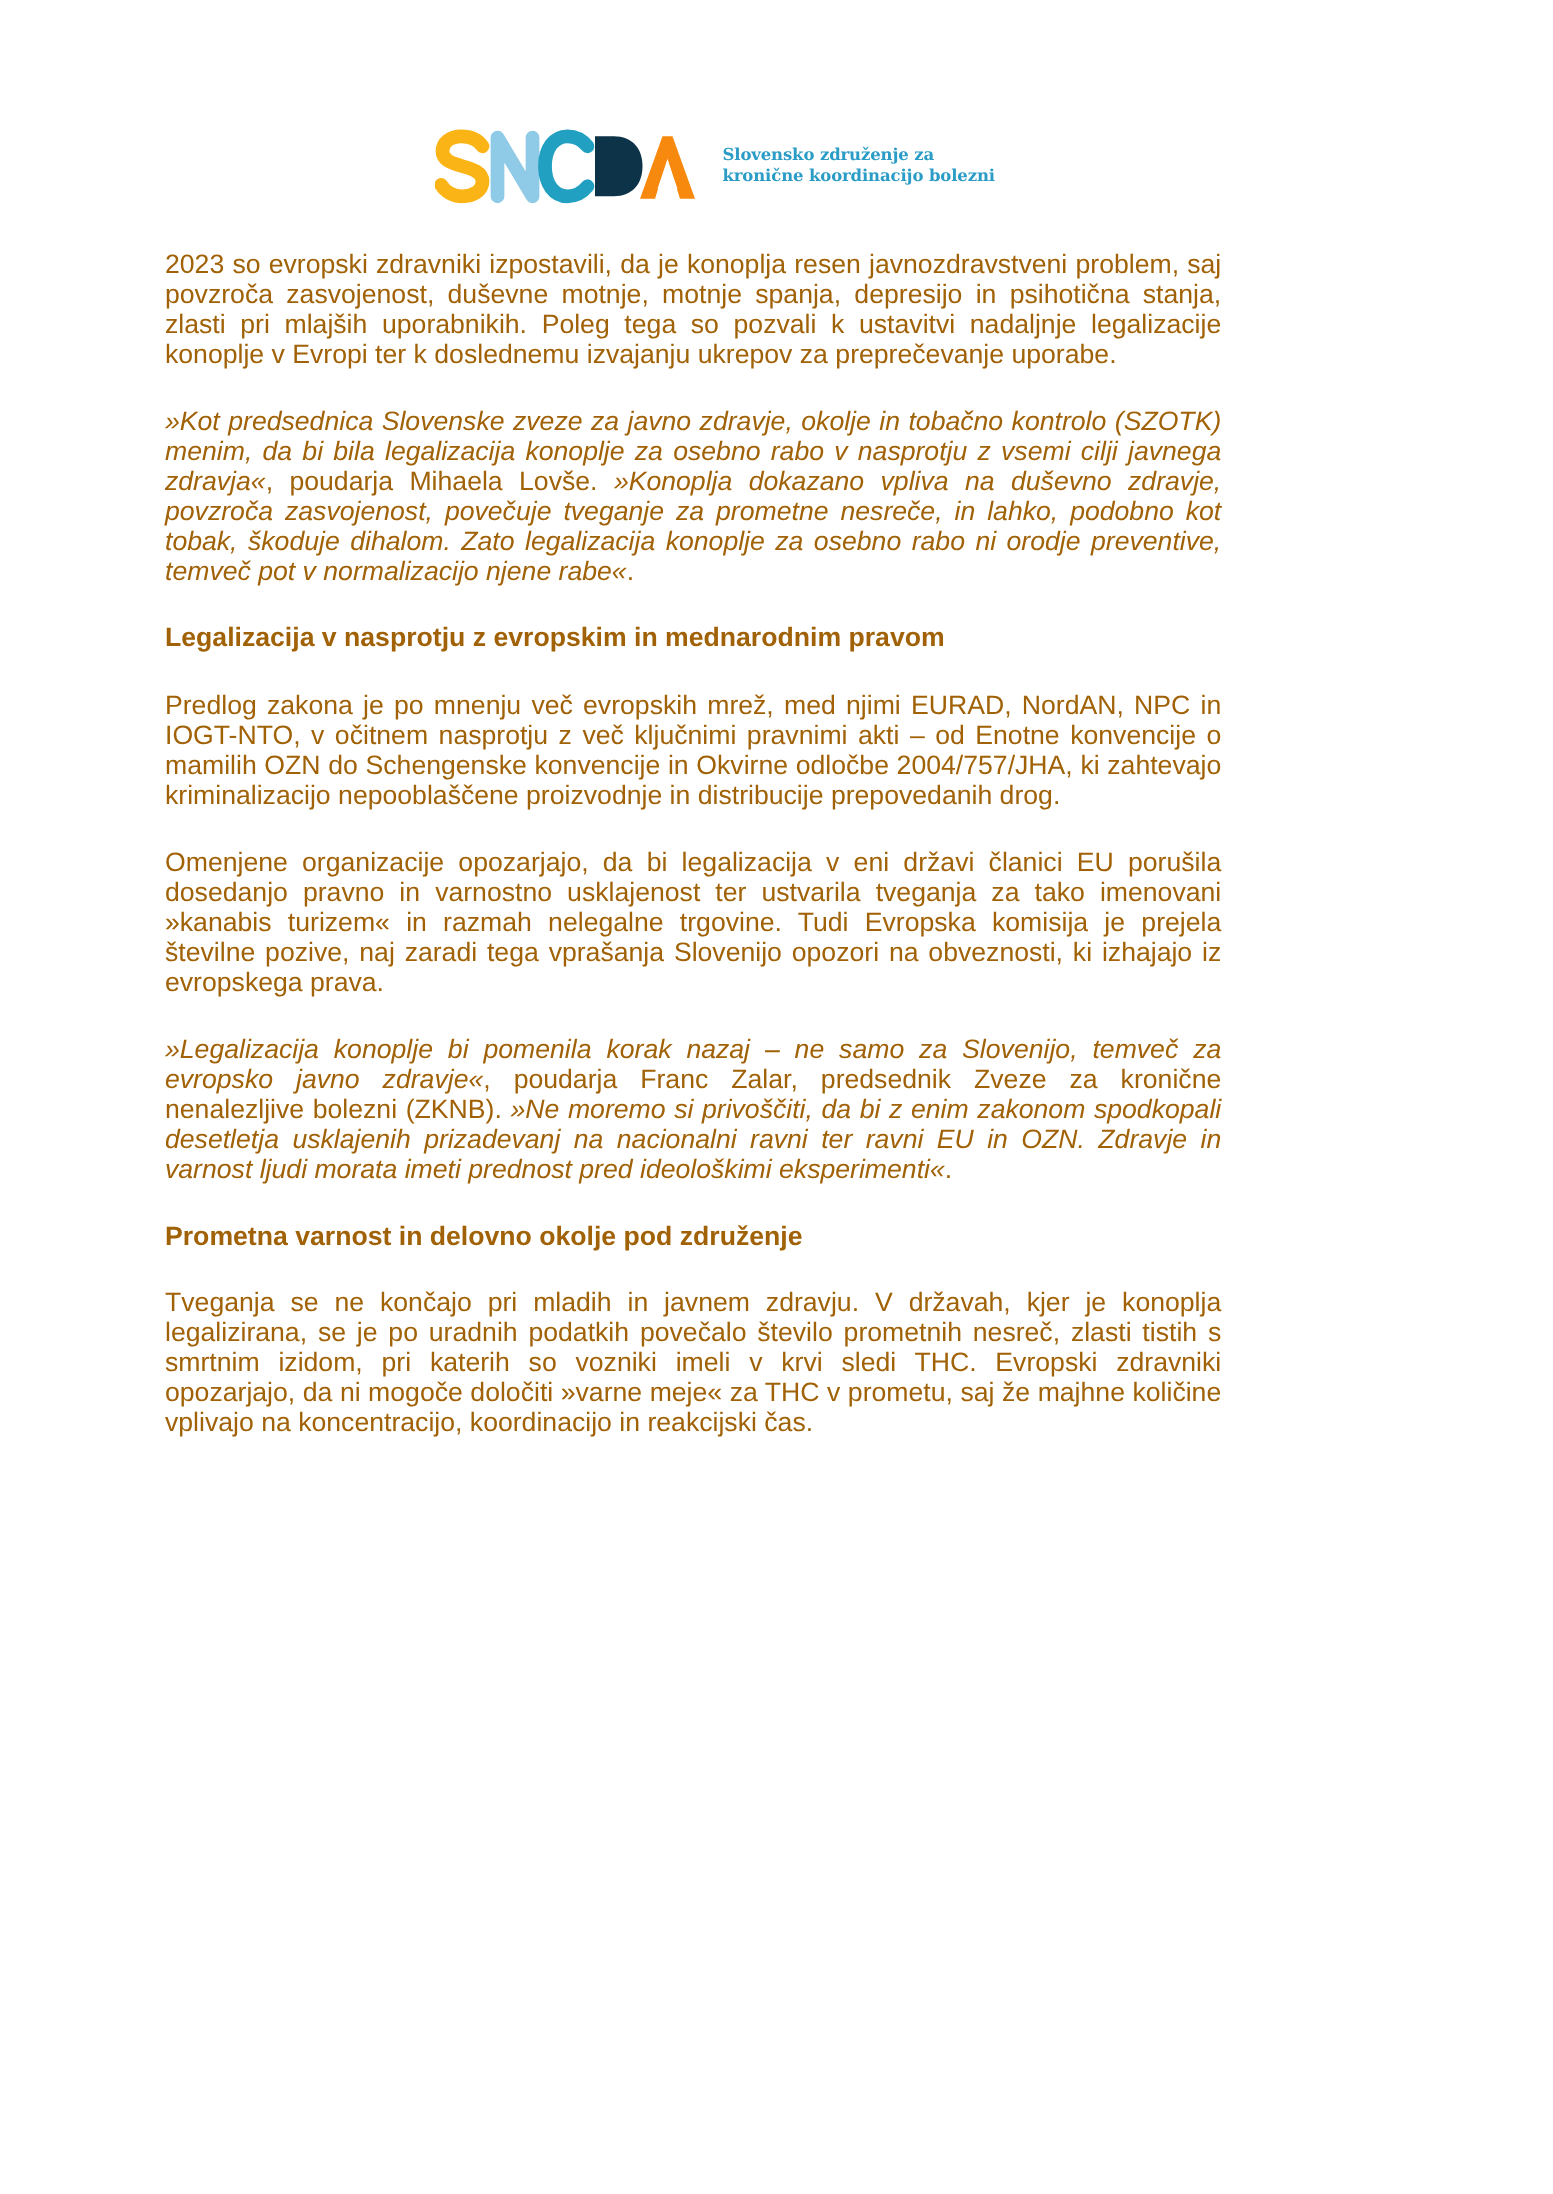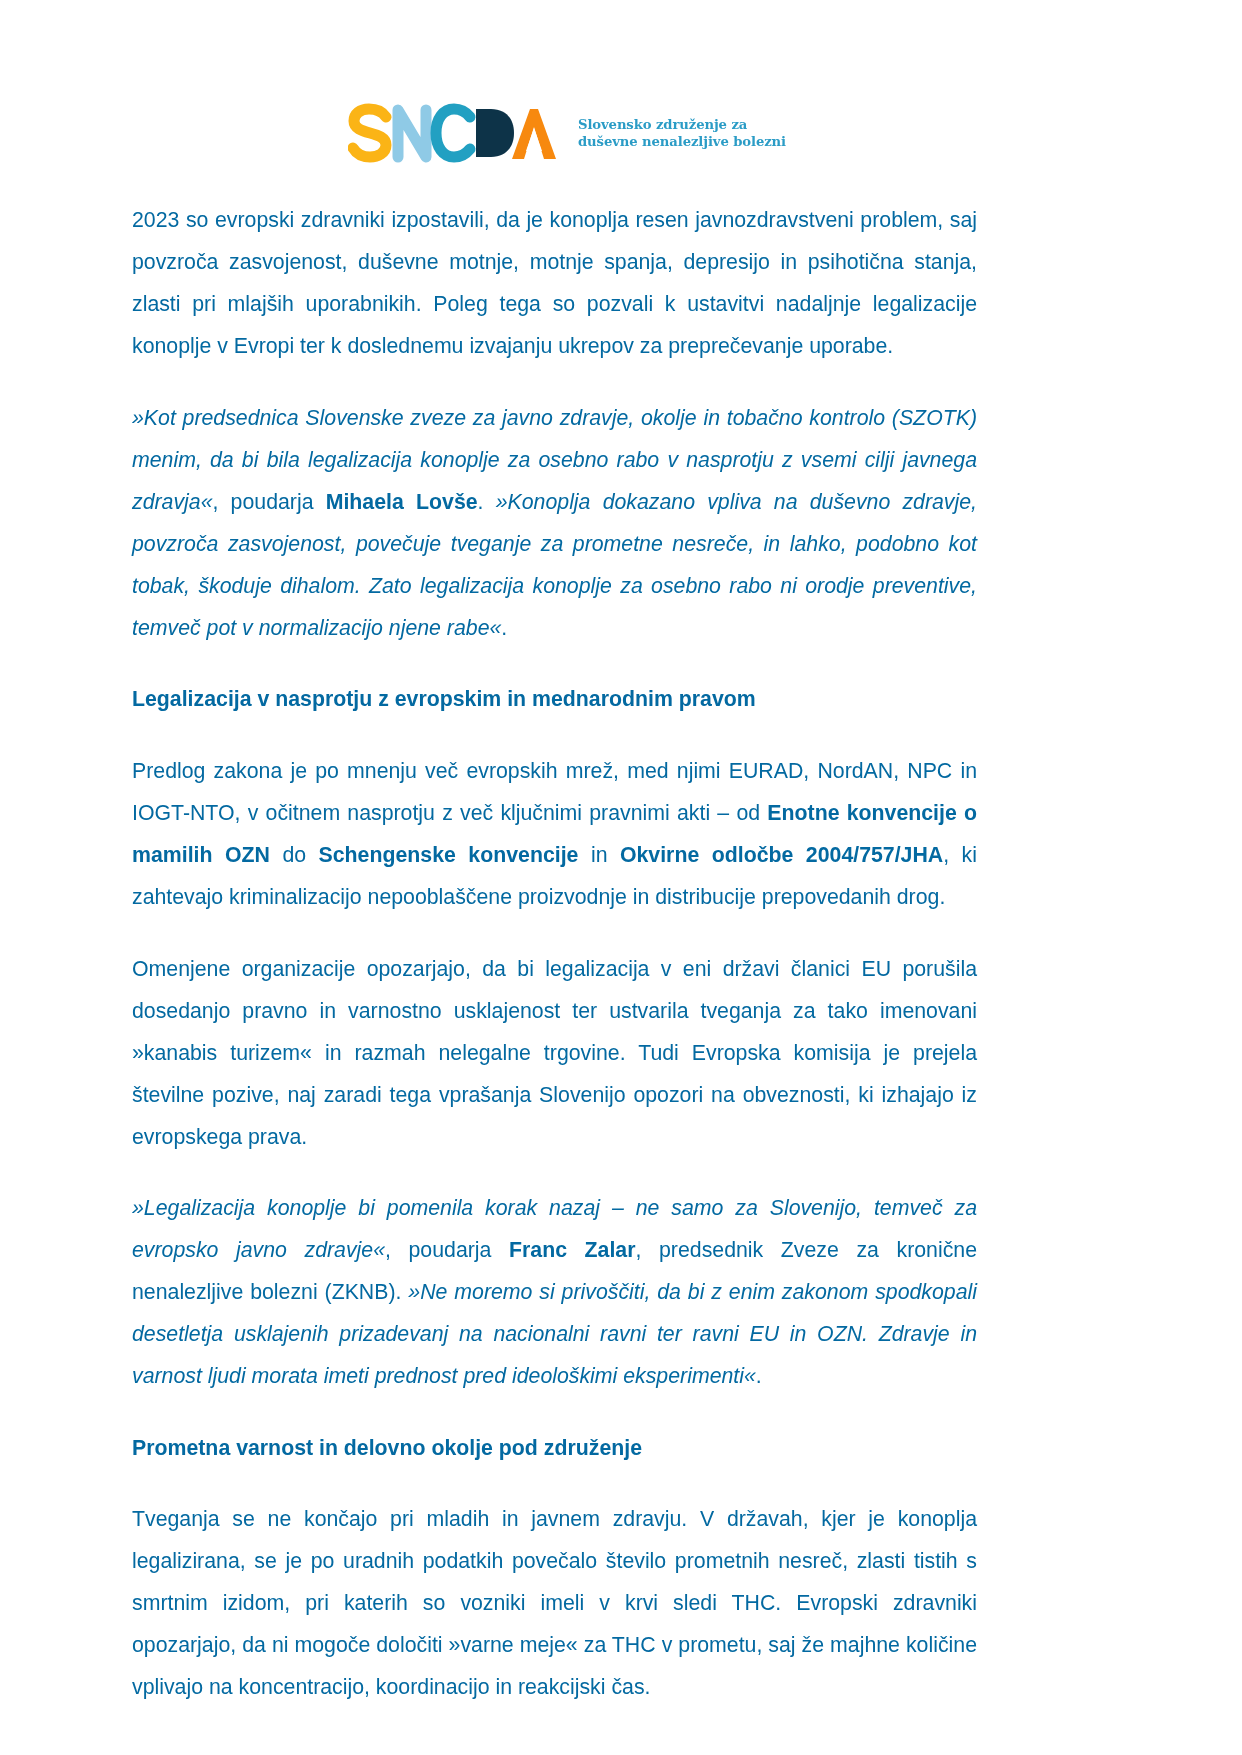--- a/index.html
+++ b/index.html
@@ -7,26 +7,26 @@
   .page { position: absolute; left: 0; top: 0; width: 1242px; height: 1755px; background: #fff; }
 
   .header { position: absolute; left: 348px; top: 100px; height: 66px; display: flex; align-items: center; }
   .logo { display: flex; align-items: center; height: 66px; }
   .logo svg { display: block; }
   .tagline { margin-left: 22px; font-family: "DejaVu Serif", "Liberation Serif", serif; font-weight: bold;
              color: #2b9cc6; font-size: 13.2px; line-height: 17px; letter-spacing: -0.1px; }
   .tagline div { white-space: nowrap; }
 
   .content { position: absolute; left: 132px; top: 199px; width: 845px;
-             font-family: "Liberation Sans", sans-serif; font-size: 21.3px; line-height: 42px; color: #0369a1; }
+             font-family: "Liberation Sans", sans-serif; font-size: 21.3px; line-height: 24px; color: #a16207; }
   .content p { margin: 0 0 29.65px 0; text-align: justify; hyphens: none; }
   .content p.heading { font-weight: bold; text-align: left; margin-top: 28px; }
   .content p:last-child { margin-bottom: 11px; }
   .i { font-style: italic; }
-  .b { font-weight: bold; }
+  .b { font-weight: normal; }
 </style>
 </head>
 <body>
 
 <div class="page">
 
   <div class="header">
     <div class="logo">
       <svg width="208" height="60" viewBox="0 0 208 60">
 
@@ -38,21 +38,21 @@
 
         <path d="M128 6 L128 54 L143 54 C158 54 166 44 166 30 C166 16 158 6 143 6 Z" fill="#0D3348"></path>
         <path d="M139 17 L139 43 L143 43 C151 43 154 37 154 30 C154 23 151 17 143 17 Z" fill="#22A0C2" opacity="0"></path>
 
         <path d="M164 56 L182 6 L190 6 L208 56 L196 56 L186 24 L176 56 Z" fill="#F7890F"></path>
         <path d="M178 48 L194 48 L186 25 Z" fill="#ffffff"></path>
       </svg>
     </div>
     <div class="tagline">
       <div>Slovensko združenje za</div>
-      <div>duševne nenalezljive bolezni</div>
+      <div>kronične koordinacijo bolezni</div>
     </div>
   </div>
 
   <div class="content">
     <p>2023 so evropski zdravniki izpostavili, da je konoplja resen javnozdravstveni problem, saj povzroča zasvojenost, duševne motnje, motnje spanja, depresijo in psihotična stanja, zlasti pri mlajših uporabnikih. Poleg tega so pozvali k ustavitvi nadaljnje legalizacije konoplje v Evropi ter k doslednemu izvajanju ukrepov za preprečevanje uporabe.</p>
 
     <p><span class="i">»Kot predsednica Slovenske zveze za javno zdravje, okolje in tobačno kontrolo (SZOTK) menim, da bi bila legalizacija konoplje za osebno rabo v nasprotju z vsemi cilji javnega zdravja«</span><span>, poudarja </span><span class="b">Mihaela Lovše</span><span>. </span><span class="i">»Konoplja dokazano vpliva na duševno zdravje, povzroča zasvojenost, povečuje tveganje za prometne nesreče, in lahko, podobno kot tobak, škoduje dihalom. Zato legalizacija konoplje za osebno rabo ni orodje preventive, temveč pot v normalizacijo njene rabe«</span><span>.</span></p>
 
     <p class="heading">Legalizacija v nasprotju z evropskim in mednarodnim pravom</p>
 

